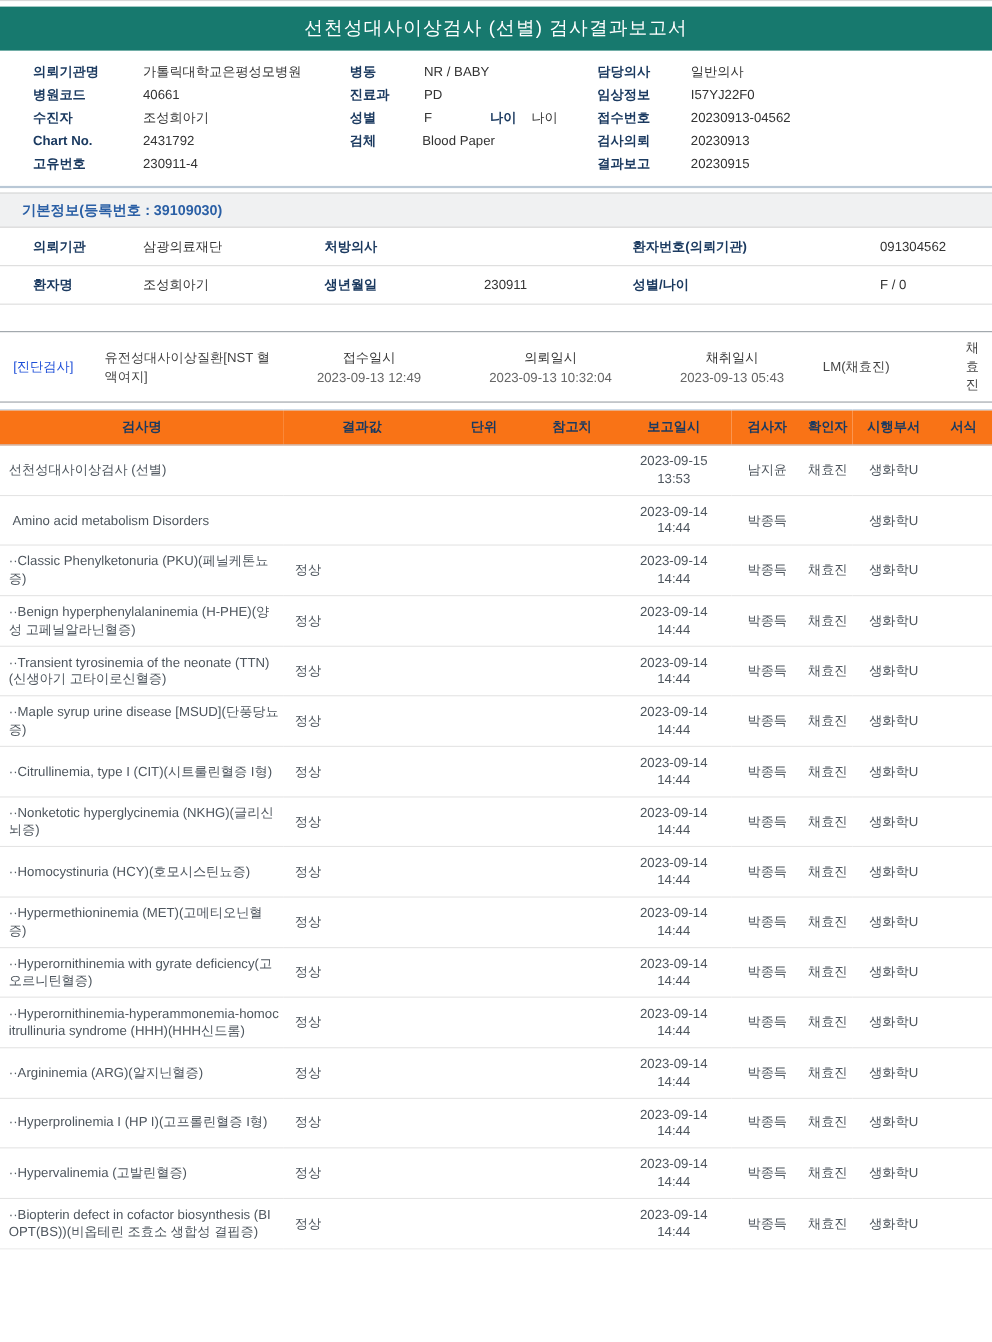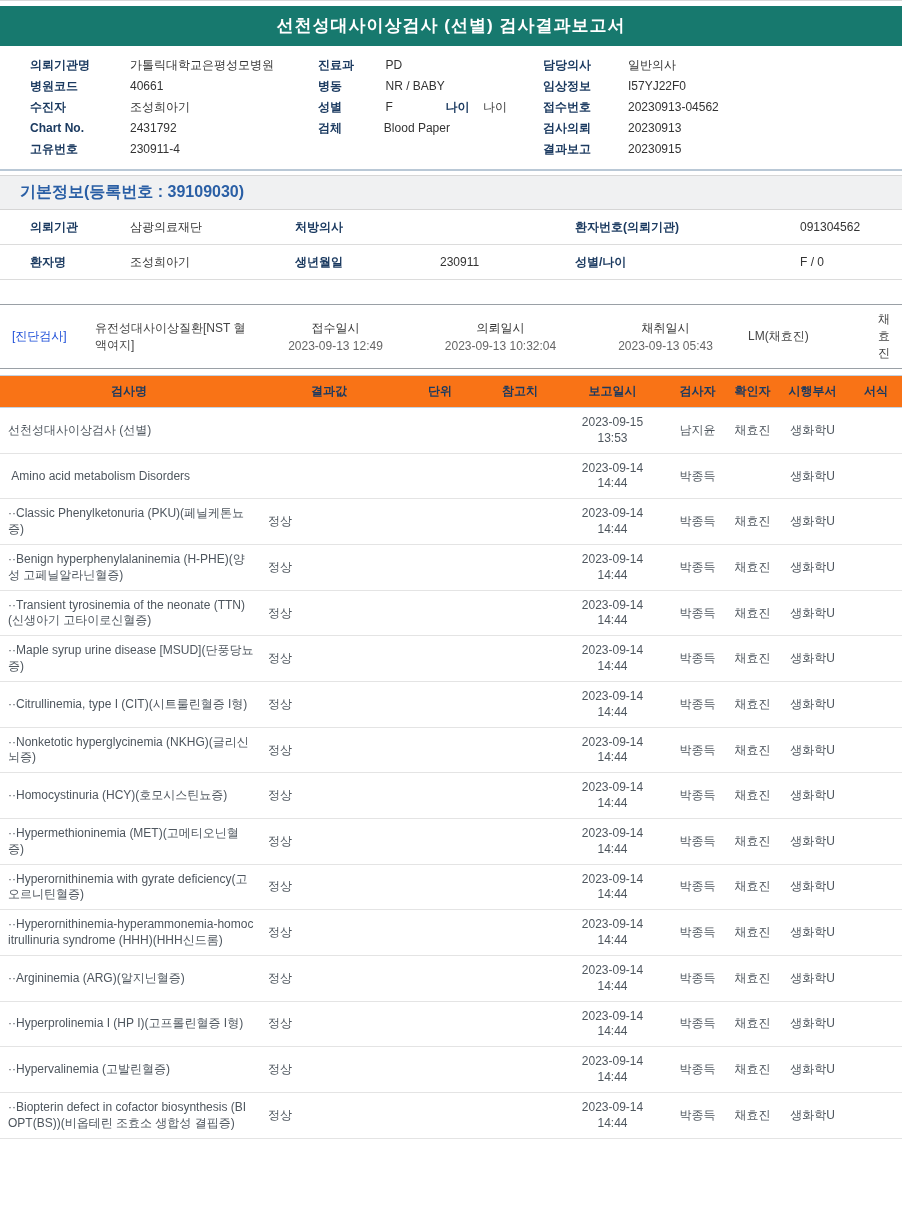--- a/index.html
+++ b/index.html
@@ -10,21 +10,21 @@
     font-size: 12px;
     color: #333;
     border-top: 1px solid #d8d8d8;
     padding-top: 5px;
   }
 
   
   .titlebar {
     background: #17796E;
     color: #ffffff;
-    font-weight: bold;
+    font-weight: normal;
     font-size: 17px;
     text-align: center;
     padding: 8px 0 9px 0;
     letter-spacing: 1px;
   }
 
   
   .info-section { display: flex; padding: 9px 0 9px 30px; }
   .info-col1 { width: 288px; }
   .info-col2 { width: 225px; }
@@ -40,21 +40,21 @@
 
   .info-sep { border-top: 2px solid #b9c8d6; height: 6px; }
 
   
   .section-band {
     background: #f0f1f2;
     border-top: 1px solid #d6d6d6;
     border-bottom: 1px solid #d6d6d6;
     color: #2A5FA5;
     font-weight: bold;
-    font-size: 16px;
+    font-size: 13px;
     padding: 6px 0 6px 20px;
   }
 
   
   .binfo-row {
     display: flex;
     align-items: center;
     border-bottom: 1px solid #dcdcdc;
     padding: 10px 0 10px 30px;
     line-height: 14px;
@@ -132,28 +132,28 @@
       <span class="ivalue">2431792</span>
     </div>
       <div class="info-row">
       <span class="ilabel">고유번호</span>
       <span class="ivalue">230911-4</span>
     </div>
     </div>
   <div class="info-col2">
 
   <div class="info-row">
+      <span class="ilabel">병동</span>
+      <span class="ivalue">NR / BABY</span>
+      <span class="ilabel2"></span>
+      <span class="ivalue"></span>
+    </div>
+      <div class="info-row">
       <span class="ilabel">진료과</span>
       <span class="ivalue">PD</span>
-      <span class="ilabel2"></span>
-      <span class="ivalue"></span>
-    </div>
-      <div class="info-row">
-      <span class="ilabel">병동</span>
-      <span class="ivalue">NR / BABY</span>
       <span class="ilabel2"></span>
       <span class="ivalue"></span>
     </div>
       <div class="info-row">
       <span class="ilabel">성별</span>
       <span class="ivalue">F</span>
       <span class="ilabel2">나이</span>
       <span class="ivalue">나이</span>
     </div>
       <div class="info-row">

